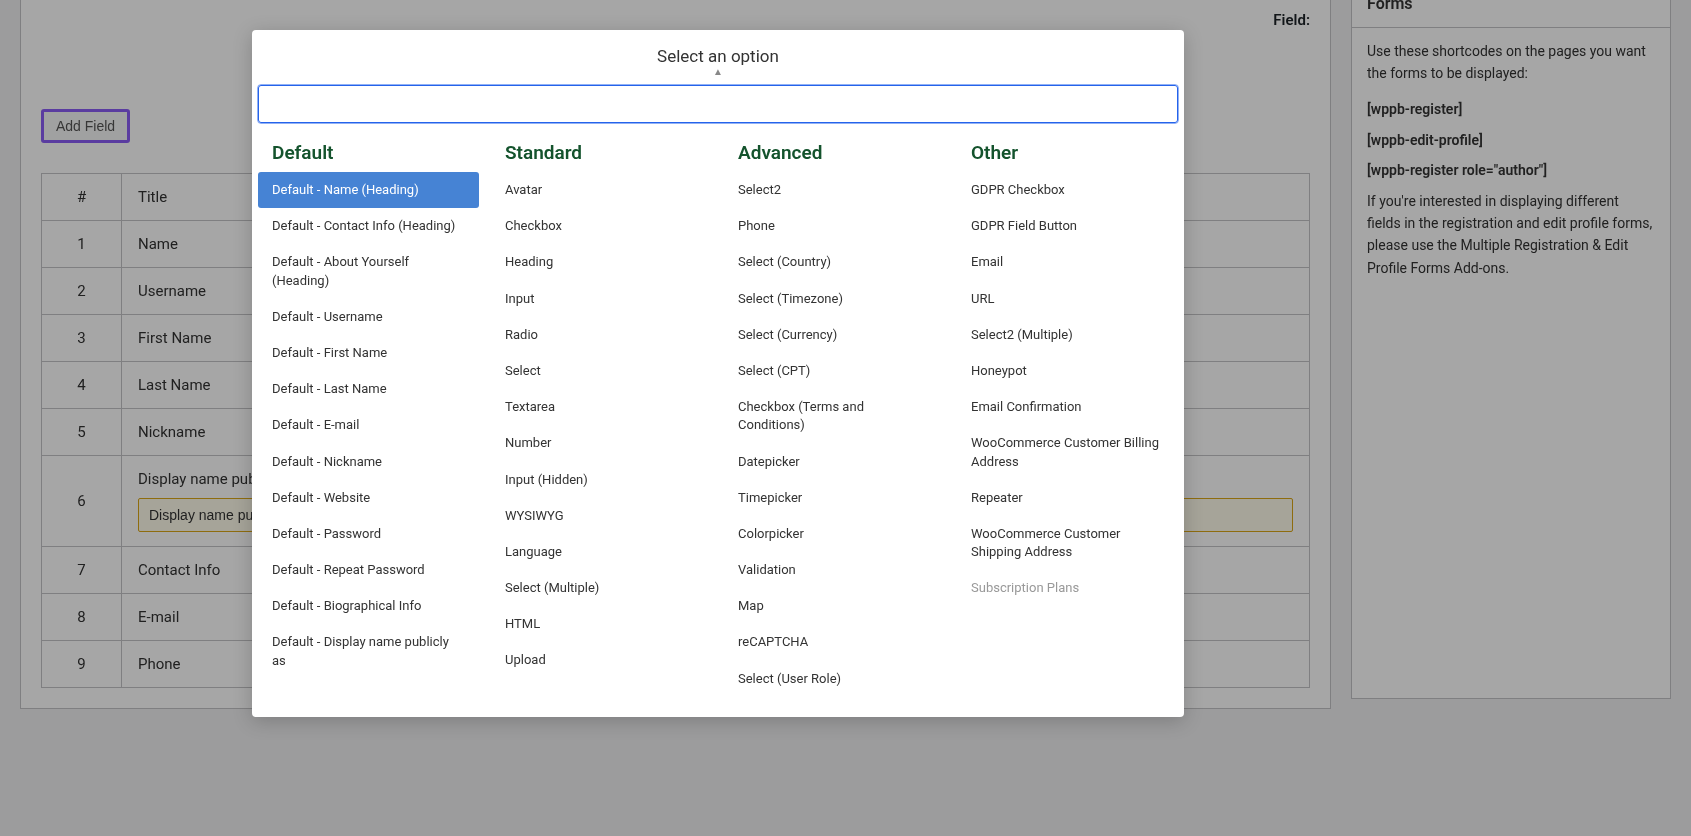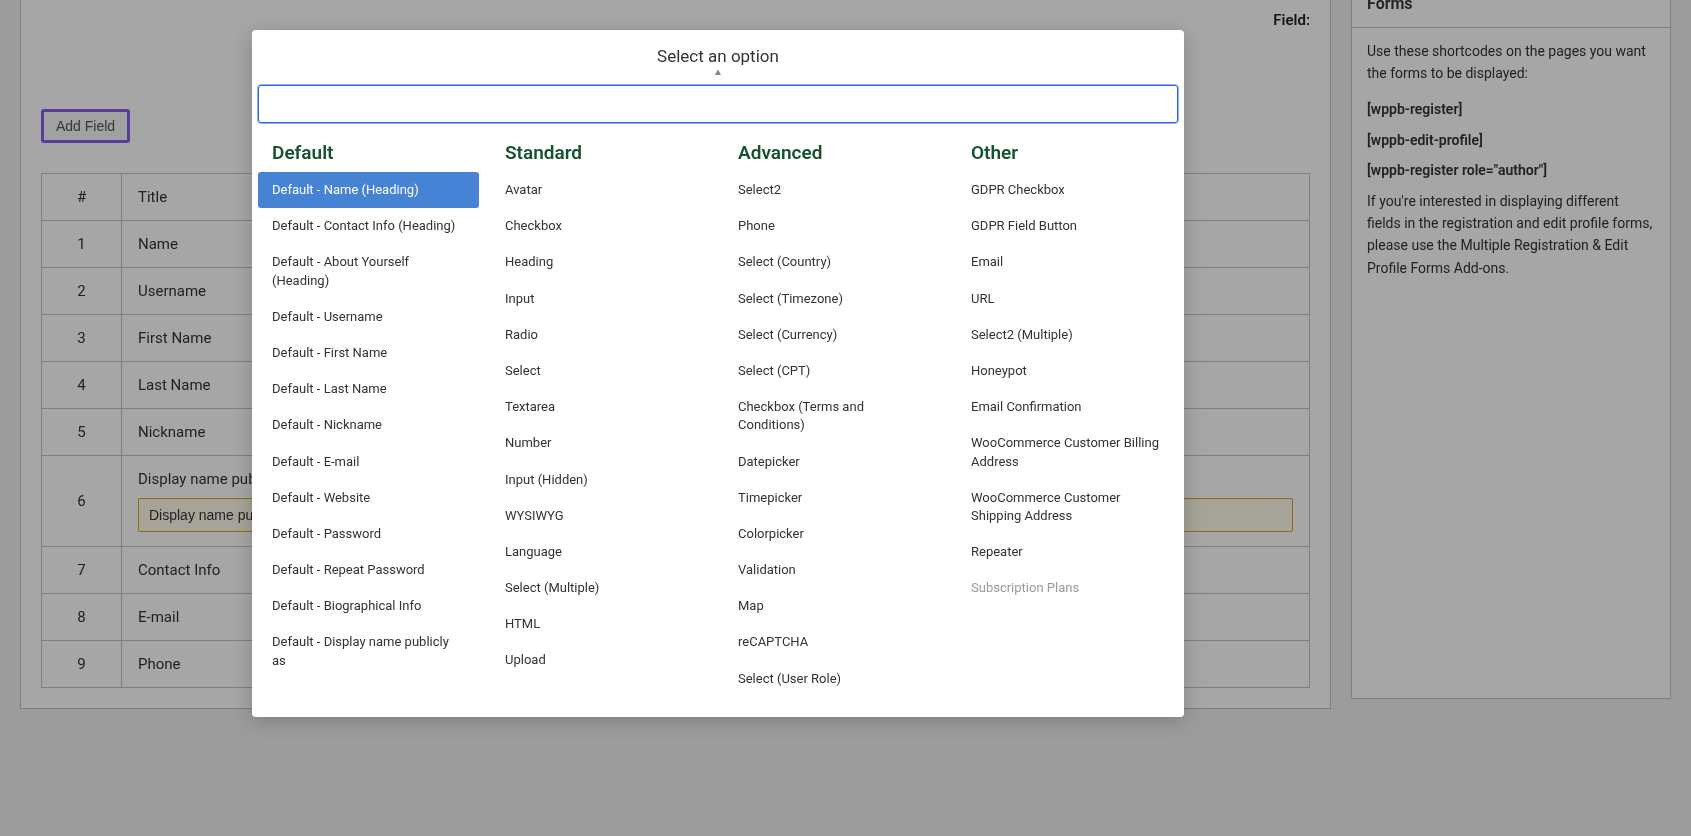--- a/index.html
+++ b/index.html
@@ -252,22 +252,22 @@
   </div>
   <div class="select-columns" id="select-columns">
       <div class="select-col">
         <h4>Default</h4>
         <div class="select-opt highlighted">Default - Name (Heading)</div>
         <div class="select-opt">Default - Contact Info (Heading)</div>
         <div class="select-opt">Default - About Yourself (Heading)</div>
         <div class="select-opt">Default - Username</div>
         <div class="select-opt">Default - First Name</div>
         <div class="select-opt">Default - Last Name</div>
+        <div class="select-opt">Default - E-mail</div>
         <div class="select-opt">Default - Nickname</div>
-        <div class="select-opt">Default - E-mail</div>
         <div class="select-opt">Default - Website</div>
         <div class="select-opt">Default - Password</div>
         <div class="select-opt">Default - Repeat Password</div>
         <div class="select-opt">Default - Biographical Info</div>
         <div class="select-opt">Default - Display name publicly as</div>
       </div>
       <div class="select-col">
         <h4>Standard</h4>
         <div class="select-opt">Avatar</div>
         <div class="select-opt">Checkbox</div>
@@ -304,18 +304,18 @@
       <div class="select-col">
         <h4>Other</h4>
         <div class="select-opt">GDPR Checkbox</div>
         <div class="select-opt">GDPR Field Button</div>
         <div class="select-opt">Email</div>
         <div class="select-opt">URL</div>
         <div class="select-opt">Select2 (Multiple)</div>
         <div class="select-opt">Honeypot</div>
         <div class="select-opt">Email Confirmation</div>
         <div class="select-opt">WooCommerce Customer Billing Address</div>
+        <div class="select-opt">Repeater</div>
         <div class="select-opt">WooCommerce Customer Shipping Address</div>
-        <div class="select-opt">Repeater</div>
         <div class="select-opt disabled">Subscription Plans</div>
       </div>
     </div>
 </div>
 
 </body></html>

